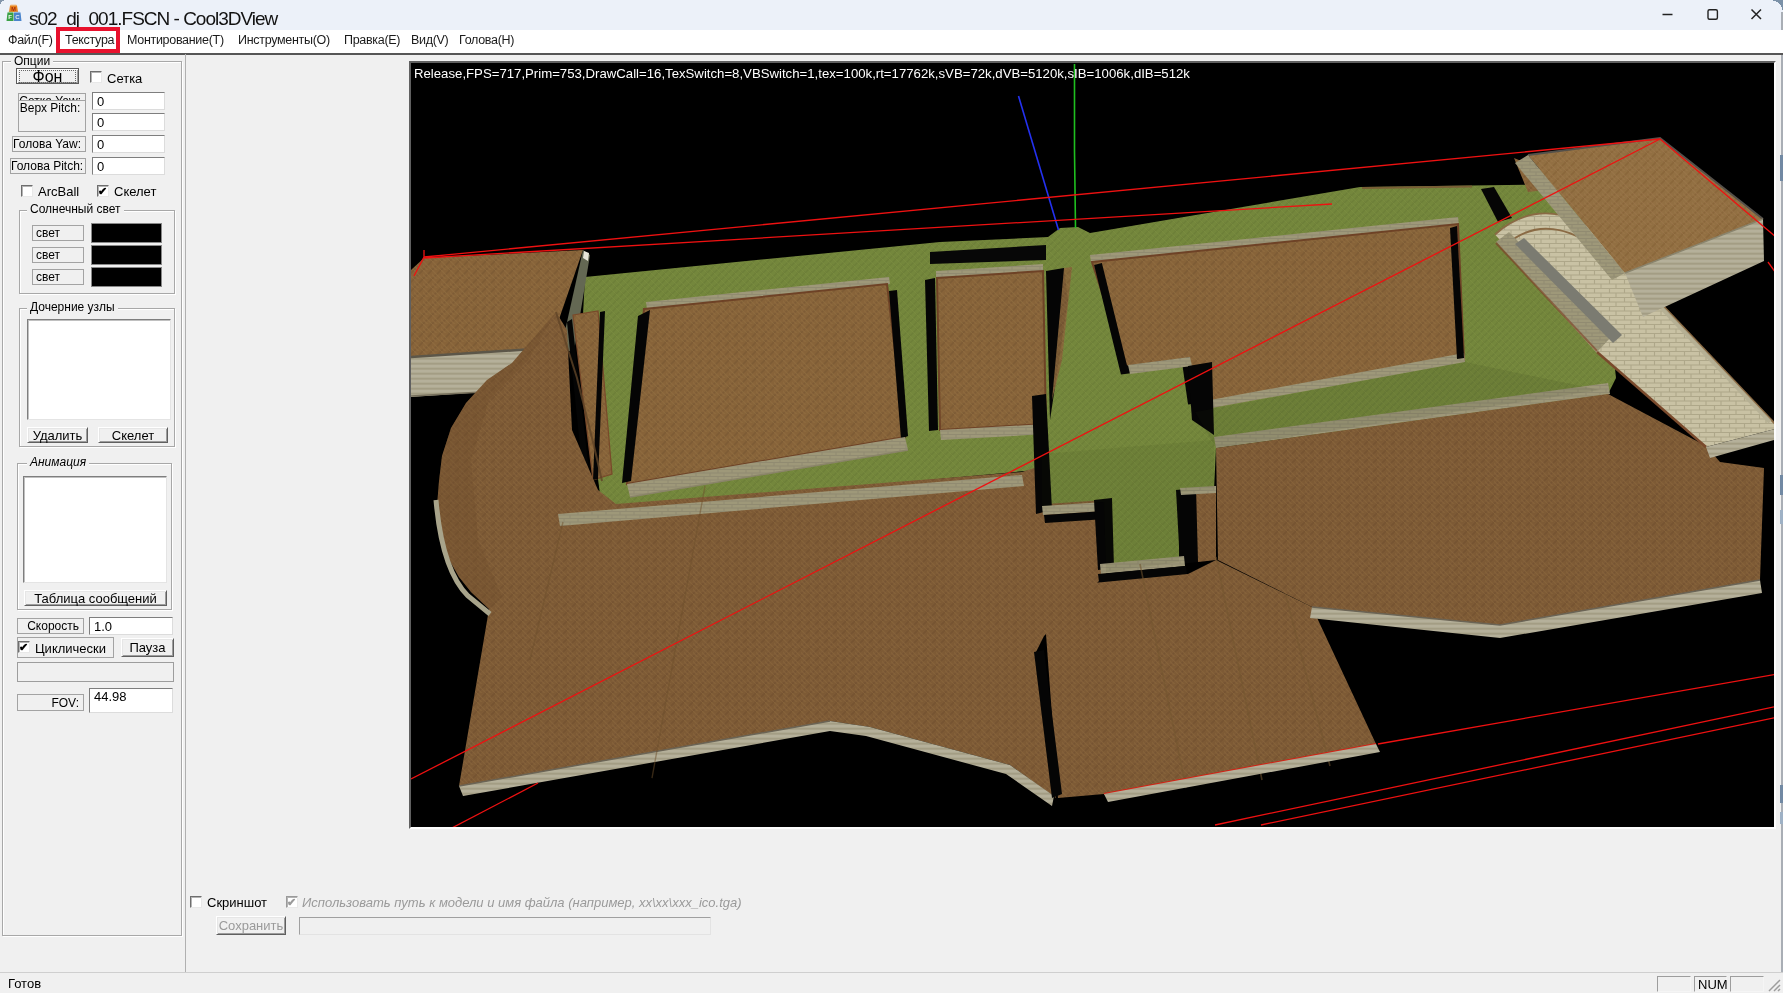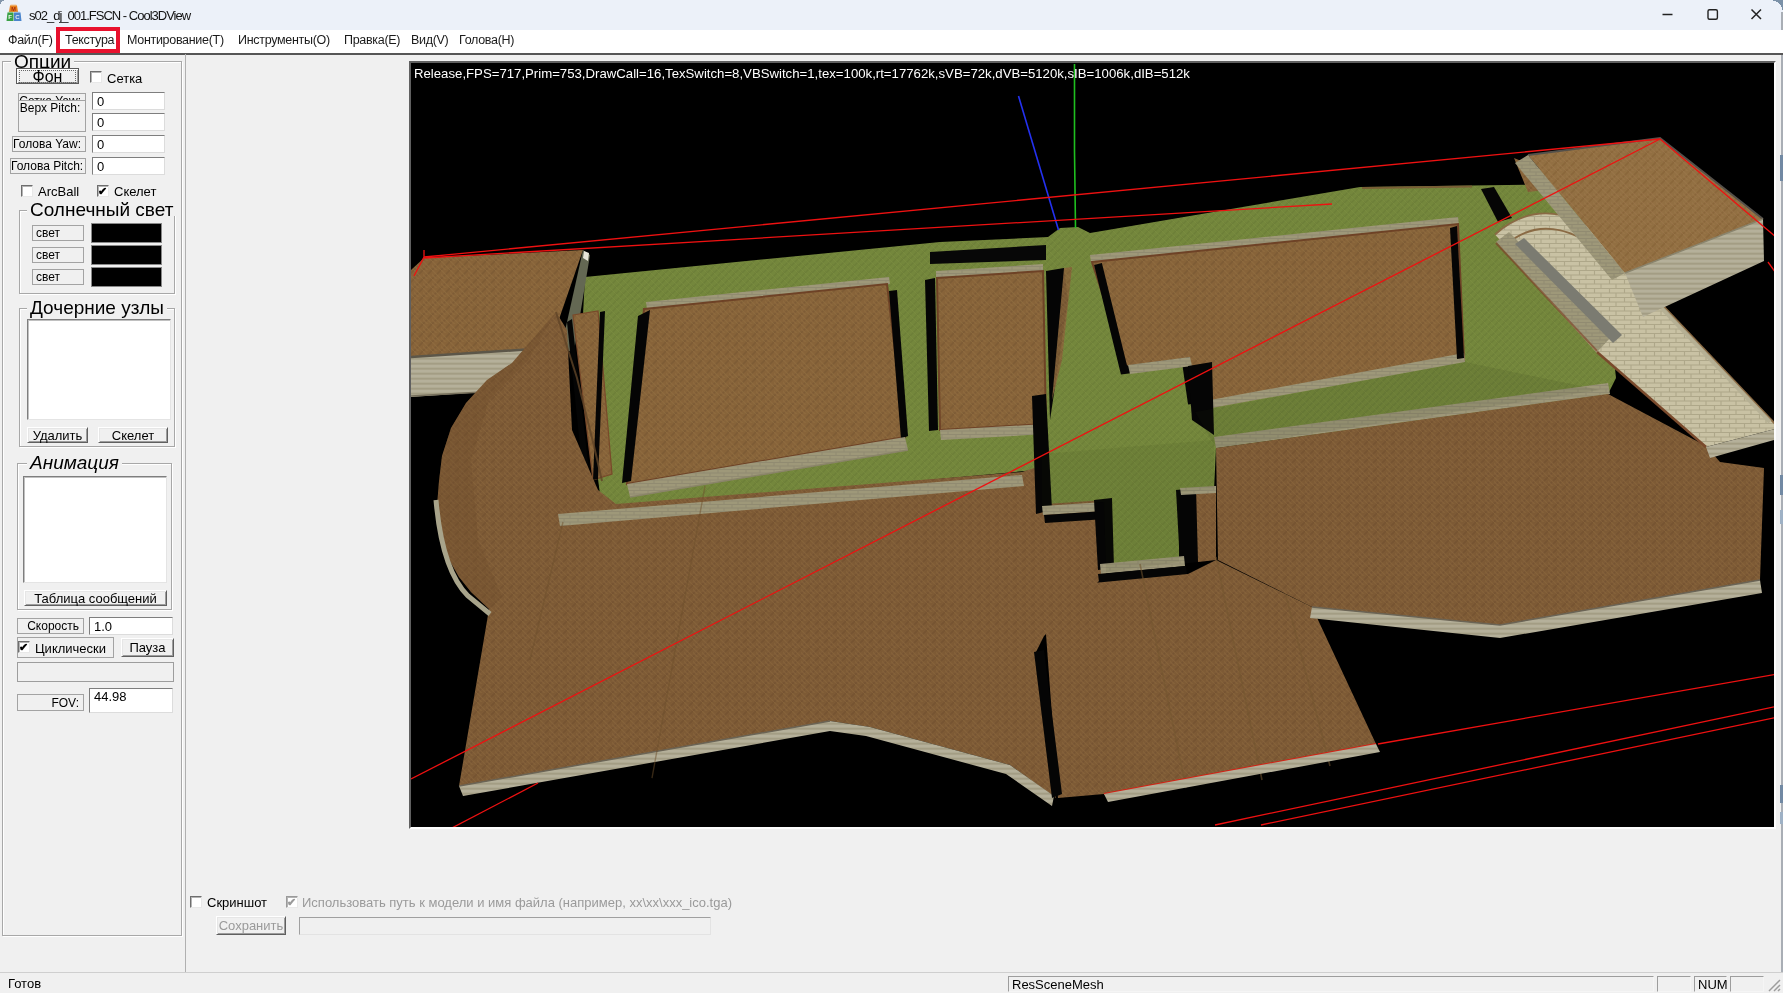--- a/index.html
+++ b/index.html
@@ -1,33 +1,33 @@
 <!DOCTYPE html>
 <html><head>
 <meta charset="utf-8">
 <style>
 * { margin:0; padding:0; box-sizing:border-box; }
 html,body { width:1783px; height:993px; overflow:hidden; font-family:"Liberation Sans", sans-serif; }
 #win { position:relative; width:1783px; height:993px; background:#f0f0f0; }
 
 #titlebar { position:absolute; left:0; top:0; width:1783px; height:30px; background:#ecf1f9; }
-#title-text { position:absolute; left:29px; top:8px; font-size:13px; letter-spacing:-1px; color:#121212; }
+#title-text { position:absolute; left:29px; top:8px; font-size:19px; letter-spacing:-1px; color:#121212; }
 #appicon { position:absolute; left:6px; top:4px; width:16px; height:19px; }
 .wbtn { position:absolute; top:0; width:45px; height:29px; }
 #corner-tr { position:absolute; right:0; top:0; width:10px; height:10px;
   background:radial-gradient(circle at 0 10px, transparent 9px, #7b91a8 9px); }
 #right-border { position:absolute; right:0; top:12px; width:2px; height:981px; background:#a9aeb5; }
 
 #menubar { position:absolute; left:0; top:30px; width:1783px; height:23px; background:#ffffff; font-size:12.5px; color:#1a1a1a; letter-spacing:-0.3px; }
 .mi { position:absolute; top:3px; }
 #menuline { position:absolute; left:0; top:53px; width:1783px; height:2px; background:#565656; }
 #redbox { position:absolute; left:56px; top:27px; width:64px; height:26px; border:4px solid #e8112d; }
 
 .gb { position:absolute; border:1px solid #a8a8a8; box-shadow:1px 1px 0 #ffffff inset, 1px 1px 0 #ffffff; }
-.gbl { position:absolute; background:#f0f0f0; font-size:19px; color:#000; padding:0 3px; line-height:13px; }
+.gbl { position:absolute; background:#f0f0f0; font-size:12px; color:#000; padding:0 3px; line-height:13px; }
 .stat { position:absolute; border:1px solid #a3a3a3; background:#f0f0f0; font-size:12px; color:#000; text-align:right; padding-right:4px; white-space:nowrap; overflow:hidden; }
 .edit { position:absolute; border:1px solid #7e7e7e; border-bottom-color:#dcdcdc; border-right-color:#dcdcdc; background:#fff; font-size:13px; color:#000; padding-left:4px; }
 .btn  { position:absolute; background:#f0f0f0; border:1px solid; border-color:#ffffff #606060 #606060 #ffffff; box-shadow:inset 1px 1px 0 #e6e6e6, inset -1px -1px 0 #9d9d9d; font-size:13px; color:#000; text-align:center; }
 .cb { position:absolute; width:12px; height:12px; background:#fff; border:1px solid #6e6e6e; border-bottom-color:#e8e8e8; border-right-color:#e8e8e8; box-shadow:inset 1px 1px 0 #b4b4b4; }
 .cbl { position:absolute; font-size:13px; color:#000; }
 .check { position:absolute; font-size:11px; font-weight:bold; color:#000; }
 .lb { position:absolute; background:#fff; border:1px solid #7e7e7e; border-bottom-color:#e4e4e4; border-right-color:#e4e4e4; box-shadow:inset 1px 1px 0 #c0c0c0; }
 .swatch { position:absolute; background:#000; border:1px solid #888; }
 
 #vpframe { position:absolute; left:409px; top:61px; width:1367px; height:768px; border:2px solid; border-color:#606060 #fdfdfd #fdfdfd #606060; background:#000; }
@@ -302,30 +302,26 @@
 <path d="M538,783 L448,830"></path>
 </g>
 
 <text x="414" y="78" font-size="13.2" fill="#ffffff" font-family="Liberation Sans, sans-serif">Release,FPS=717,Prim=753,DrawCall=16,TexSwitch=8,VBSwitch=1,tex=100k,rt=17762k,sVB=72k,dVB=5120k,sIB=1006k,dIB=512k</text>
 </svg></div>
 
   <div class="cb" style="left:190px; top:896px;"></div>
   <div class="cbl" style="left:207px; top:895px;">Скриншот</div>
   <div class="cb" style="left:286px; top:896px; border-color:#9a9a9a #e8e8e8 #e8e8e8 #9a9a9a;"></div>
   <div class="check gray" style="left:287px; top:896px;">✔</div>
-  <div class="cbl gray" style="left:302px; top:895px;">Использовать путь к модели и имя файла (например, xx\xx\xxx_ico.tga)</div>
+  <div class="cbl gray" style="left:302px; top:895px;font-style:italic;">Использовать путь к модели и имя файла (например, xx\xx\xxx_ico.tga)</div>
   <div class="btn gray" style="left:216px; top:916px; width:70px; height:19px; line-height:18px;">Сохранить</div>
   <div style="position:absolute; left:299px; top:917px; width:412px; height:18px; border:1px solid #a0a0a0; border-bottom-color:#e3e3e3; border-right-color:#e3e3e3; background:#f0f0f0;"></div>
 
   <div id="statusbar">
     <div style="position:absolute; left:8px; top:3px;">Готов</div>
-    <div class="sbsec" style="left:1008px; width:646px;">
-        <span style="position:absolute; left:3px; top:0px;">ResSceneMesh</span>
-
-    </div>
     <div class="sbsec" style="left:1657px; width:34px;"></div>
     <div class="sbsec" style="left:1694px; width:33px;">
         <span style="position:absolute; left:3px; top:0px;">NUM</span>
       </div>
     <div class="sbsec" style="left:1730px; width:34px;"></div>
     <svg id="grip" viewBox="0 0 15 15">
         <path d="M14 3L3 14M14 8L8 14M14 12l-2 2" stroke="#9d9d9d" stroke-width="1.5"></path>
       </svg>
   </div>
 

